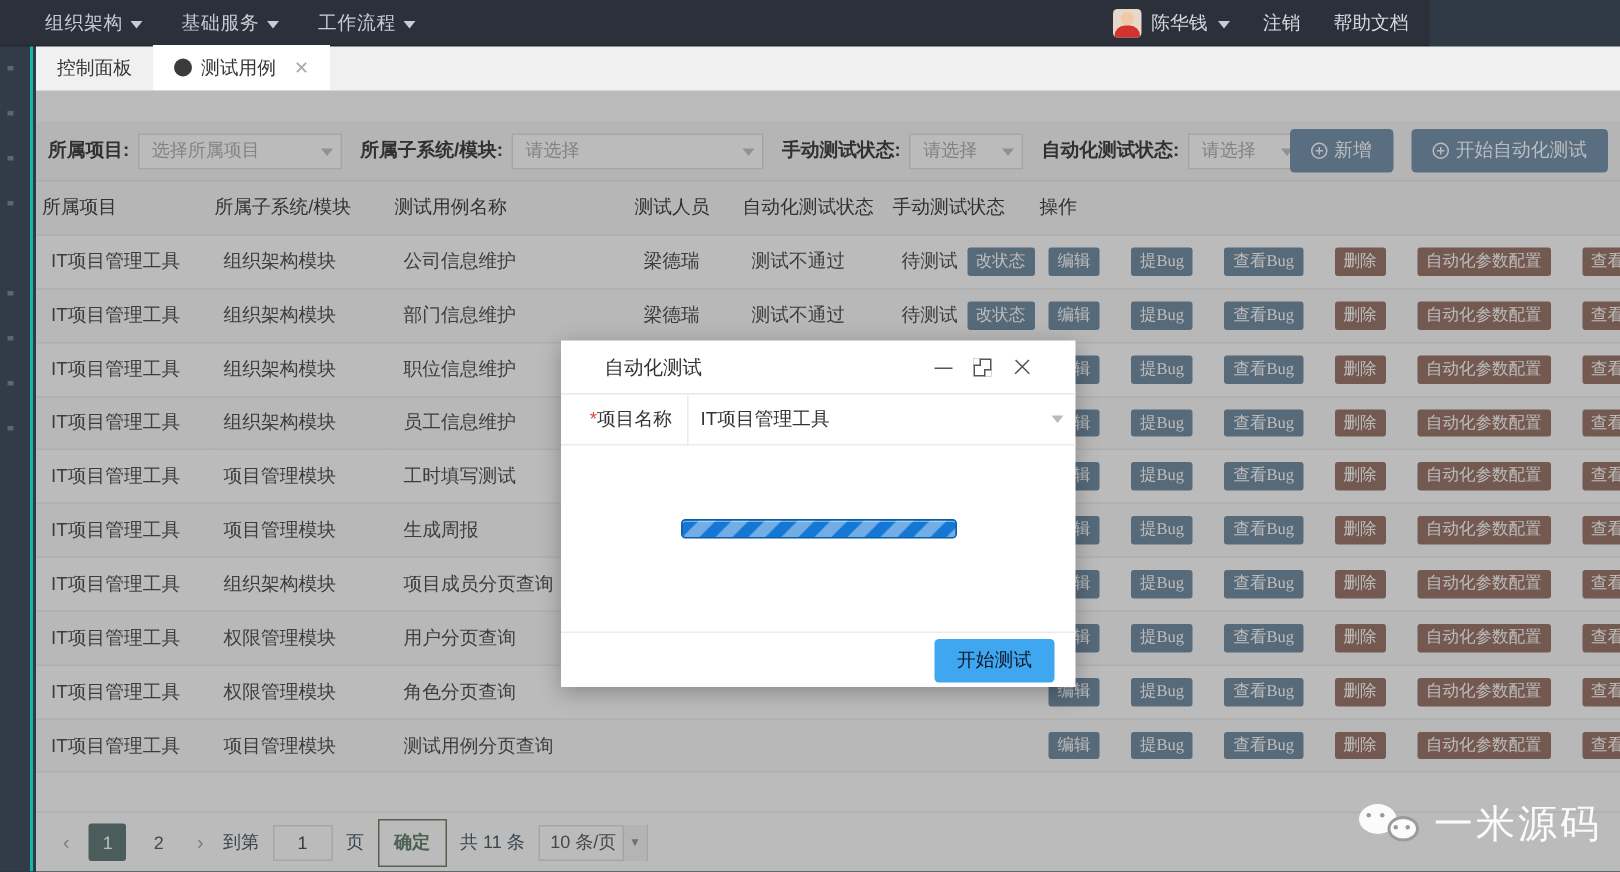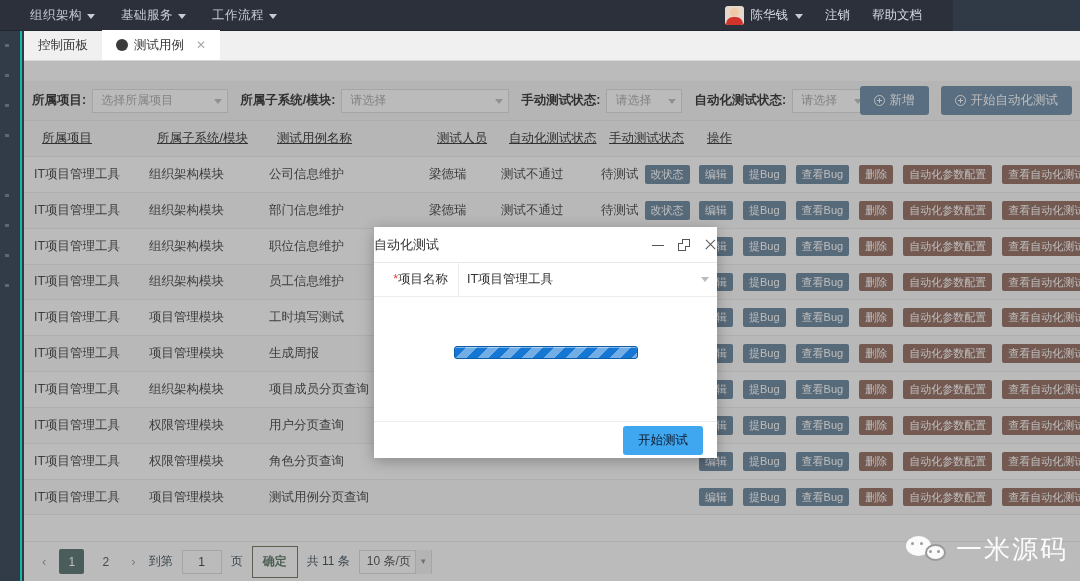--- a/index.html
+++ b/index.html
@@ -18,21 +18,21 @@
     border-bottom: 1px solid #22262e;
   }
   .nav-left { display: flex; align-items: center; margin-left: 30px; gap: 26px; }
   .nav-item {
     color: #c7ccd4; font-size: 12.5px; display: flex; align-items: center; gap: 5px;
     cursor: pointer; letter-spacing: .5px;
   }
   .caret { display: inline-block; width: 0; height: 0;
     border-left: 4px solid transparent; border-right: 4px solid transparent;
     border-top: 5px solid #c7ccd4; position: relative; top: 1px; }
-  .nav-right { position: absolute; right: 31px; display: flex; align-items: center; gap: 22px; }
+  .nav-right { position: absolute; right: 14px; display: flex; align-items: center; gap: 22px; }
   .avatar {
     width: 19px; height: 19px; border-radius: 3px; background: #e8d8cc;
     position: relative; overflow: hidden; flex: none;
   }
   .avatar::before { content:""; position:absolute; left:5px; top:2px; width:9px; height:9px;
     border-radius:50%; background:#f0c9a8; }
   .avatar::after { content:""; position:absolute; left:1px; top:11px; width:17px; height:10px;
     border-radius:7px 7px 0 0; background:#d0342c; }
   .user-block { display:flex; align-items:center; gap:7px; color:#d5dae1; font-size:12.5px; cursor:pointer; }
   .nav-link { color:#d5dae1; font-size:12.5px; cursor:pointer; }
@@ -90,37 +90,37 @@
   .plus { display:inline-block; width:11px; height:11px; border:1px solid #fff; border-radius:50%;
           position:relative; }
   .plus::before,.plus::after{content:"";position:absolute;background:#fff;}
   .plus::before{left:2px;top:4px;width:5px;height:1px;}
   .plus::after{left:4px;top:2px;width:1px;height:5px;}
 
   
   table.grid { width: 100%; border-collapse: collapse; table-layout: fixed; }
   table.grid th {
     background: #f7f7f7; font-size: 12.5px; color: #222; font-weight: 400;
-    text-align: left; padding: 9px 18px; border-bottom: 1px solid #e8e8e8; white-space: nowrap; text-decoration: underline;
+    text-align: left; padding: 9px 4px; border-bottom: 1px solid #e8e8e8; white-space: nowrap;
   }
   table.grid td {
     font-size: 12.5px; color: #333; padding: 8px 10px;
     border-bottom: 1px solid #ececec; white-space: nowrap; vertical-align: middle;
   }
   table.grid tr.alt td { background: #fafafa; }
   .c1{width:115px;} .c2{width:120px;} .c3{width:160px;} .c4{width:72px;}
   .c5{width:100px;} .c6{width:98px;} .c7{width:auto;}
   .cell-flex { display: flex; align-items: center; gap: 6px; }
   .minibtn {
     color: #fff; font-size: 11px; padding: 2px 6px; border-radius: 2px;
     cursor: pointer; white-space: nowrap; line-height: 1.35;
   }
   .b-blue { background: #1e88e5; }
   .b-red  { background: #e74c1e; }
-  .ops { display: flex; gap: 10px; align-items: flex-start; }
+  .ops { display: flex; gap: 21px; align-items: flex-start; font-family: Liberation Serif, serif; }
 
   
   .pager {
     position: absolute; left: 0; bottom: 0; width: 100%; height: 40px;
     background: #fff; border-top: 1px solid #ececec;
     display: flex; align-items: center; padding-left: 14px; gap: 9px;
   }
   .pg-arrow { color: #999; font-size: 13px; padding: 0 4px; cursor: pointer; }
   .pg-num {
     min-width: 25px; height: 25px; display: flex; align-items: center; justify-content: center;
@@ -138,21 +138,21 @@
     border-left: 1px solid #dcdcdc; background: #f4f4f4; display:flex; align-items:center; justify-content:center;
     font-size: 8px; color:#888; }
 
   
   .modal {
     position: absolute; left: 374px; top: 227px; width: 343px; height: 231px;
     background: #fff; box-shadow: 0 3px 14px rgba(0,0,0,.28); z-index: 40;
   }
   .modal-head {
     height: 36px; border-bottom: 1px solid #e8e8e8; display: flex; align-items: center;
-    padding: 0 0; justify-content: space-between;
+    padding: 0 29px; justify-content: space-between;
   }
   .modal-title { font-size: 13px; color: #333; }
   .modal-ctrls { display: flex; align-items: center; gap: 14px; color: #666; }
   .ic { cursor: pointer; display:flex; align-items:center; justify-content:center; }
   .ic-min { width: 12px; height: 12px; position: relative; }
   .ic-min::before { content:""; position:absolute; left:0; top:6px; width:12px; height:1px; background:#555; }
   .ic-max { width: 12px; height: 12px; border: 1px solid #555; position: relative; }
   .ic-max::before{content:"";position:absolute;left:-1px;top:-1px;width:4px;height:4px;background:#fff;border-right:1px solid #555;border-bottom:1px solid #555;}
   .ic-max::after{content:"";position:absolute;right:-1px;bottom:-1px;width:4px;height:4px;background:#fff;border-left:1px solid #555;border-top:1px solid #555;}
   .ic-close { width: 13px; height: 13px; position: relative; }

